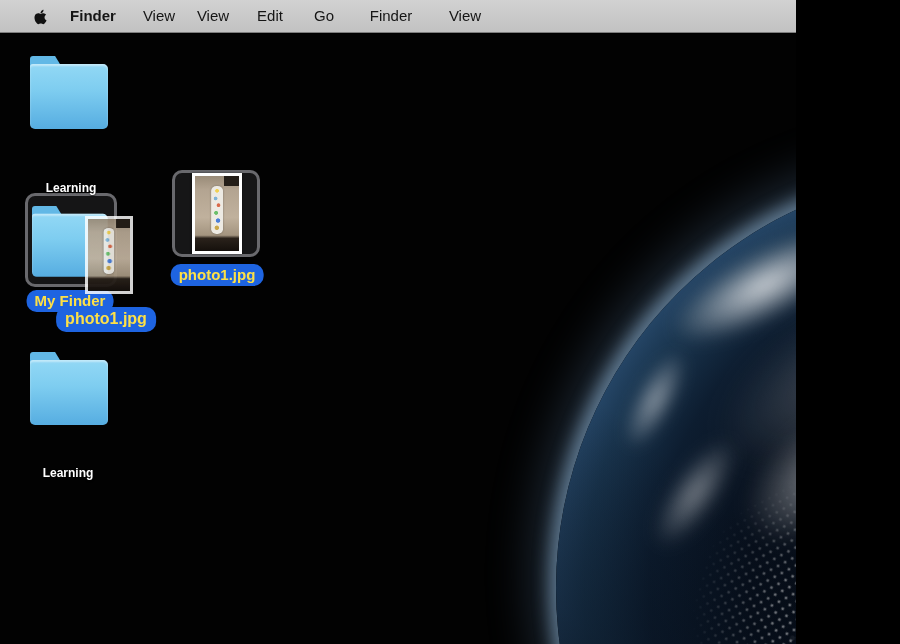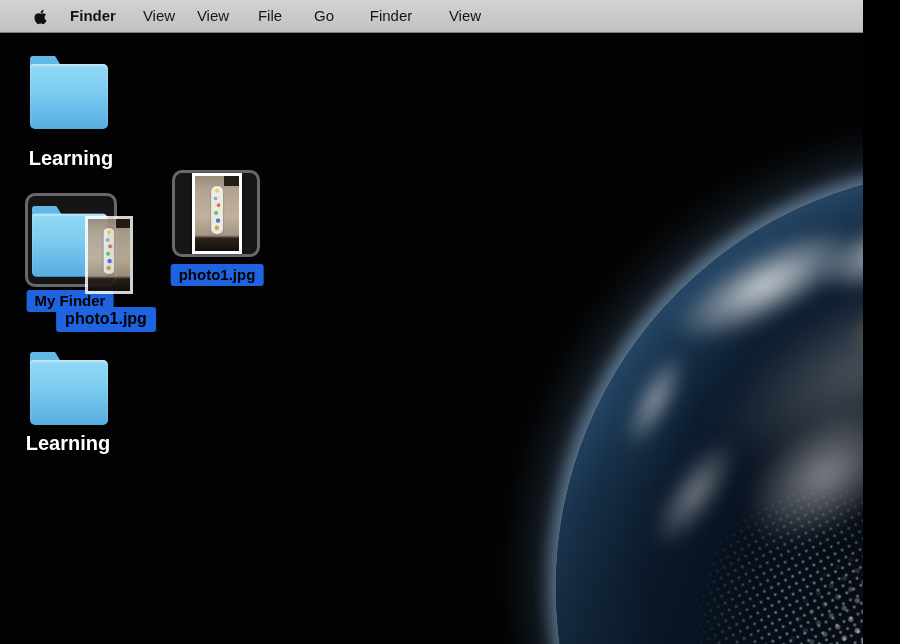--- a/index.html
+++ b/index.html
@@ -1,18 +1,18 @@
 <!DOCTYPE html>
 <html><head>
 <meta charset="utf-8">
 <style>
   * { margin:0; padding:0; box-sizing:border-box; }
   html,body { width:900px; height:644px; overflow:hidden; background:#000;
               font-family:"Liberation Sans","DejaVu Sans",sans-serif; }
-  .screen { position:relative; width:863px; height:644px; overflow:hidden; }
+  .screen { position:relative; width:796px; height:644px; overflow:hidden; }
 
   
   .menubar { position:absolute; left:0; top:0; width:900px; height:33px;
              background:linear-gradient(180deg,#d2d2d2 0%,#c9c9c9 55%,#c2c2c2 100%);
              border-bottom:1px solid #7e7e7e; z-index:50; }
   .apple { position:absolute; left:33px; top:8px; width:15px; height:18px; }
   .apple svg { width:100%; height:100%; fill:#111; }
   .mi { position:absolute; top:0; line-height:32px; font-size:15px; color:#151515;
         transform:translateX(-50%); white-space:nowrap; cursor:default; }
   .mi.bold { font-weight:700; }
@@ -49,25 +49,25 @@
   .folder .fbody{ position:absolute; left:0; top:8px; width:78px; height:65px;
                   border-radius:3px 5px 5px 5px;
                   background:linear-gradient(180deg,#92d8f5 0%,#7ecdf0 40%,#56ade1 100%);
                   box-shadow:inset 0 2px 2px rgba(255,255,255,.45); }
   .folder.small { transform:scale(.97); transform-origin:top left; }
 
   .selbox { position:absolute; border:3px solid #69696d; border-radius:10px;
             background:rgba(125,125,130,.16); z-index:4; }
 
   .flabel { position:absolute; transform:translateX(-50%); color:#fff; font-weight:700;
-            font-size:20px; white-space:nowrap; text-shadow:0 1px 2px rgba(0,0,0,.85);
-            z-index:5; }
-  .pill { position:absolute; transform:translateX(-50%); background:#1e64e1; color:#000000;
+            font-size:12px; white-space:nowrap; text-shadow:0 1px 2px rgba(0,0,0,.85);
+            z-index:5;margin-top:34px; }
+  .pill { position:absolute; transform:translateX(-50%); background:#1e64e1; color:#fde047;
           font-weight:700; font-size:15px; line-height:1; padding:3px 8px 4px;
-          border-radius:3px; white-space:nowrap; z-index:6; }
+          border-radius:10px; white-space:nowrap; z-index:6; }
 
   .thumb { position:absolute; background:#fff; padding:3px;
            box-shadow:0 0 2px rgba(0,0,0,.6); z-index:5; }
   .ph { position:relative; width:100%; height:100%; overflow:hidden;
         background:linear-gradient(180deg,#998b78 0%,#b3a491 18%,#c0b19d 55%,#a3947f 79%,#2a221b 83%,#15100c 100%); }
   .ph .corner { position:absolute; top:0; right:0; width:34%; height:13%; background:#241e18; }
   .ph .board  { position:absolute; left:50%; top:13%; transform:translateX(-50%);
                 width:27%; height:64%; border-radius:45%/10%;
                 background:
                   radial-gradient(circle at 50% 10%, #f0d052 1.5px, rgba(0,0,0,0) 2.2px),
@@ -87,21 +87,21 @@
 
 <div class="screen">
 
   <div class="menubar">
     <span class="apple"><svg viewBox="0 0 170 170">
           <path d="M150.37 130.25c-2.45 5.66-5.35 10.87-8.71 15.66-4.58 6.53-8.33 11.05-11.22 13.56-4.48 4.12-9.28 6.23-14.42 6.35-3.69 0-8.14-1.05-13.32-3.18-5.2-2.12-9.97-3.17-14.34-3.17-4.58 0-9.49 1.05-14.75 3.17-5.26 2.13-9.5 3.24-12.74 3.35-4.93.21-9.84-1.96-14.75-6.52-3.13-2.73-7.04-7.41-11.73-14.04-5.03-7.08-9.17-15.29-12.41-24.65-3.47-10.11-5.21-19.9-5.21-29.38 0-10.86 2.35-20.22 7.04-28.07 3.69-6.3 8.61-11.28 14.76-14.93s12.79-5.51 19.95-5.63c3.91 0 9.05 1.21 15.43 3.59 6.36 2.39 10.45 3.6 12.24 3.6 1.34 0 5.88-1.42 13.57-4.24 7.28-2.62 13.42-3.7 18.45-3.28 13.63 1.1 23.87 6.47 30.68 16.15-12.19 7.39-18.22 17.73-18.1 31 .11 10.34 3.86 18.94 11.23 25.77 3.34 3.17 7.07 5.62 11.22 7.36-.9 2.61-1.85 5.11-2.86 7.51zM119.11 7.24c0 8.1-2.96 15.67-8.86 22.67-7.12 8.32-15.73 13.13-25.07 12.38a25.22 25.22 0 0 1-.19-3.07c0-7.78 3.39-16.1 9.4-22.91 3-3.45 6.82-6.31 11.45-8.6 4.62-2.25 8.99-3.5 13.1-3.74.12 1.08.17 2.17.17 3.27z"></path>
         </svg></span>
     <span class="mi bold" style="left:93px">Finder</span>
     <span class="mi" style="left:159px">View</span>
     <span class="mi" style="left:213px">View</span>
-    <span class="mi" style="left:270px">File</span>
+    <span class="mi" style="left:270px">Edit</span>
     <span class="mi" style="left:324px">Go</span>
     <span class="mi" style="left:391px">Finder</span>
     <span class="mi" style="left:465px">View</span>
   </div>
 
   <div class="desktop">
 
     <div class="earth">
       <i class="cl" style="left:144px;top:130px;width:320px;height:140px;background:radial-gradient(ellipse,rgba(255,255,255,.28),rgba(255,255,255,0) 70%);filter:blur(14px);transform:rotate(-30deg)"></i>
       <i class="cl" style="left:104px;top:80px;width:210px;height:70px;background:radial-gradient(ellipse,rgba(255,255,255,.8),rgba(255,255,255,0) 70%);filter:blur(8px);transform:rotate(-28deg)"></i>

